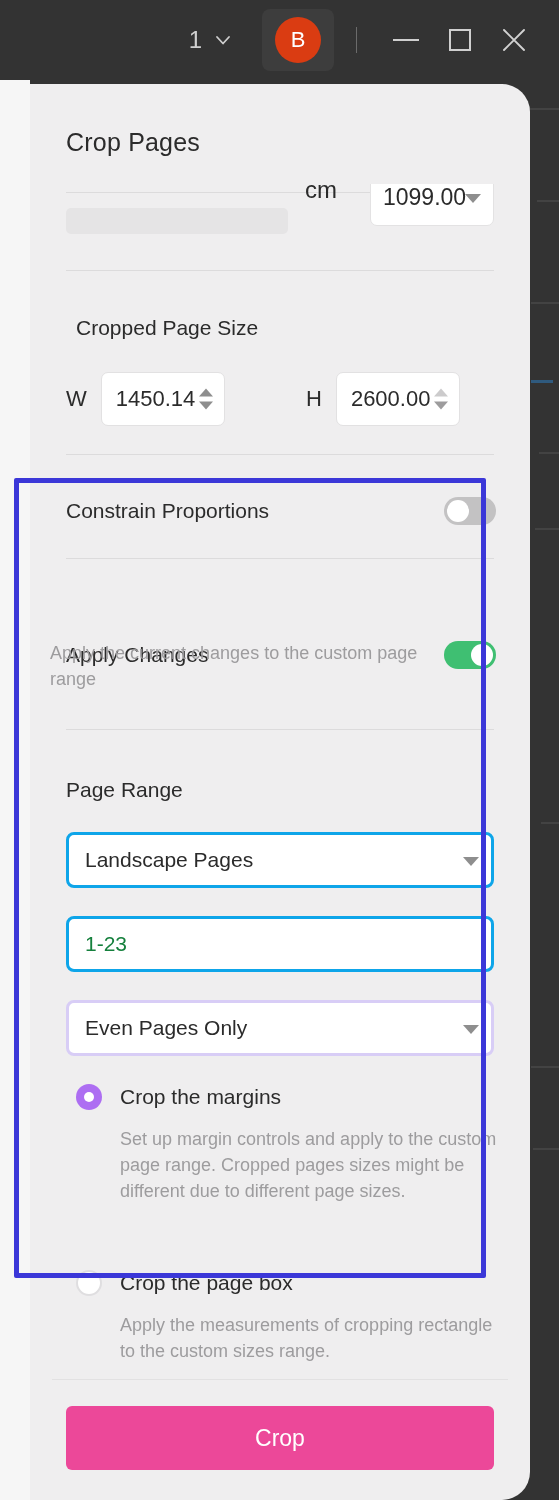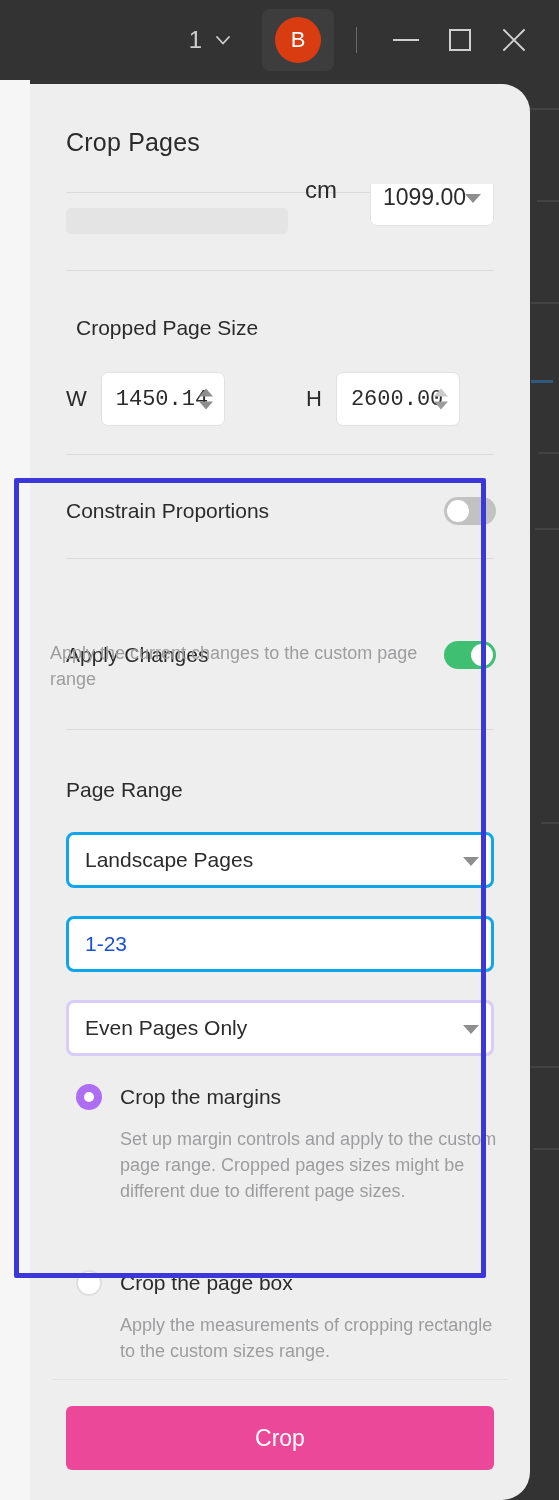--- a/index.html
+++ b/index.html
@@ -102,21 +102,21 @@
 
   
   .whrow { position: absolute; left: 36px; top: 288px; width: 430px; height: 56px; }
   .dim { position: absolute; display: flex; align-items: center; gap: 14px; }
   .dim-letter { font-size: 22px; color: #2b2b2b; }
   .numfield {
     position: relative; width: 124px; height: 54px; background: #ffffff;
     border: 1px solid #e2e1e2; border-radius: 7px;
     display: flex; align-items: center; padding-left: 14px;
   }
-  .numfield .val { font-size: 22px; color: #2b2b2b; font-family: Liberation Mono, monospace; }
+  .numfield .val { font-size: 22px; color: #2b2b2b; }
   .spin {
     position: absolute; right: 11px; top: 50%; transform: translateY(-50%);
     display: flex; flex-direction: column; gap: 5px;
   }
   .sp-up { width: 0; height: 0; border-left: 7px solid transparent; border-right: 7px solid transparent; border-bottom: 8px solid #8e8e8e; }
   .sp-dn { width: 0; height: 0; border-left: 7px solid transparent; border-right: 7px solid transparent; border-top: 8px solid #8e8e8e; }
   .dim.muted .sp-up { border-bottom-color: #cccbcc; }
   .dim.muted .sp-dn { border-top-color: #9d9c9d; }
 
   
@@ -142,21 +142,21 @@
   }
 
   .desc { font-size: 18px; color: #9d9c9e; line-height: 1.45; }
 
   .field-box {
     position: absolute; left: 36px; width: 428px; height: 56px;
     background: #ffffff; border: 3px solid #0ea5e9; border-radius: 8px;
     display: flex; align-items: center; padding: 0 16px;
   }
   .field-box .val { font-size: 21px; color: #2b2b2b; }
-  .field-box .ph { font-size: 21px; color: #1d4ed8; }
+  .field-box .ph { font-size: 21px; color: #15803d; }
   .field-box.focused { border-color: #d8cdf6; }
 
   
   .radio-row { position: absolute; left: 46px; display: flex; align-items: center; gap: 18px; }
   .radio {
     width: 26px; height: 26px; border-radius: 50%;
     display: flex; align-items: center; justify-content: center; flex: none;
   }
   .radio.on { background: #ad6ef2; }
   .radio.on .dot { width: 10px; height: 10px; border-radius: 50%; background: #ffffff; }

